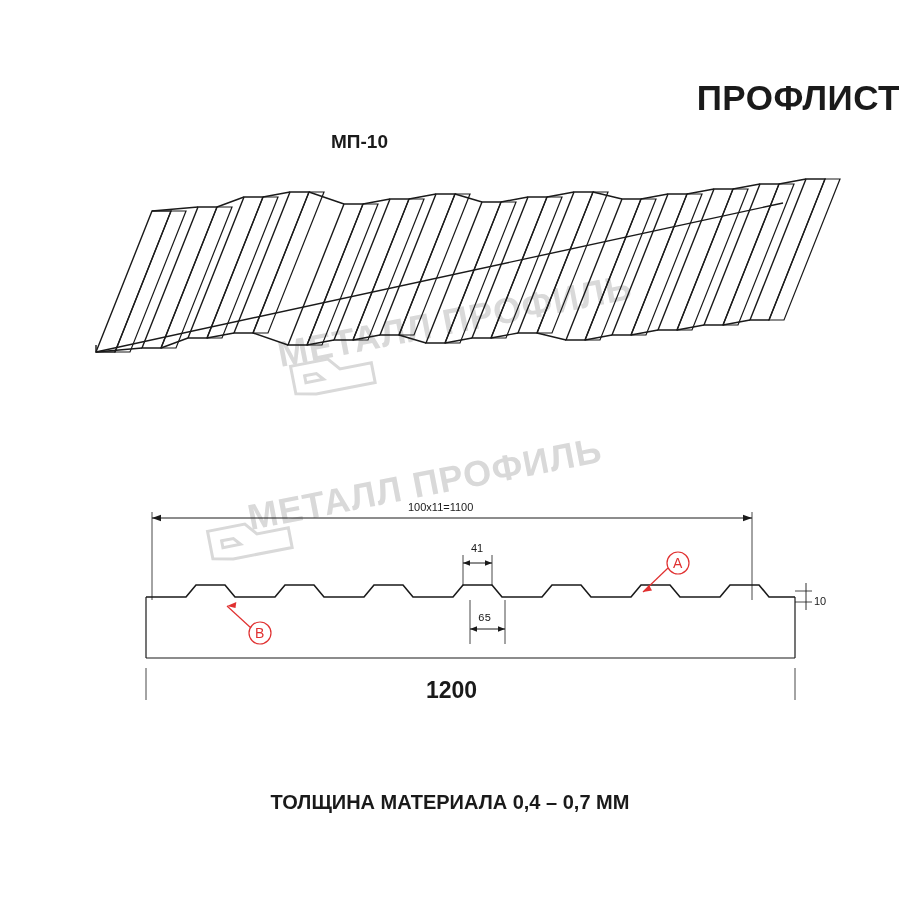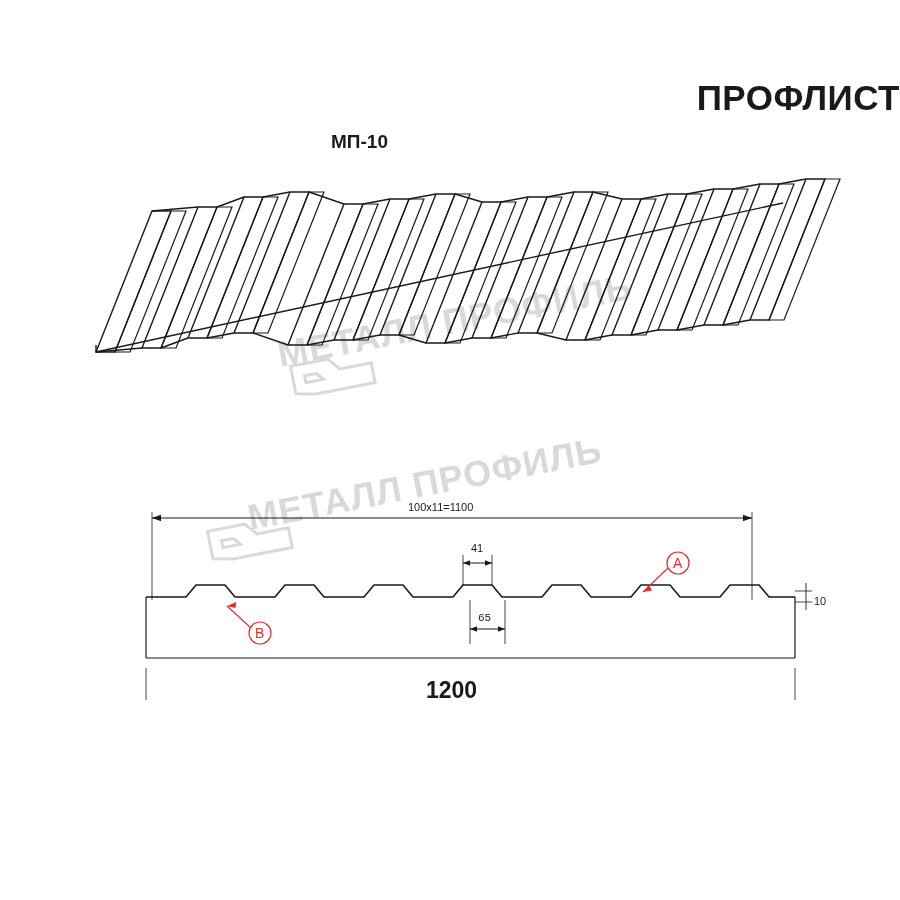--- a/index.html
+++ b/index.html
@@ -223,14 +223,15 @@
 
   <div class="dim-label" style="left:408px; top:501px;">100x11=1100</div>
   <div class="dim-label" style="left:471px; top:542px;">41</div>
   <div class="dim-label" style="left:478px; top:612px;font-family:Liberation Mono, monospace;">65</div>
   <div class="dim-label" style="left:814px; top:588px;margin-top:7px;">10</div>
   <div class="dim-label" style="left:426px; top:677px; font-size:23px; font-weight:bold;">1200</div>
 
   <div class="callout-letter" style="left:673px; top:555px;">A</div>
   <div class="callout-letter" style="left:255px; top:625px;">B</div>
 
+  <div class="footer-note">ТОЛЩИНА МАТЕРИАЛА 0,4 – 0,7 ММ</div>
 
 </div>
 
 </body></html>

